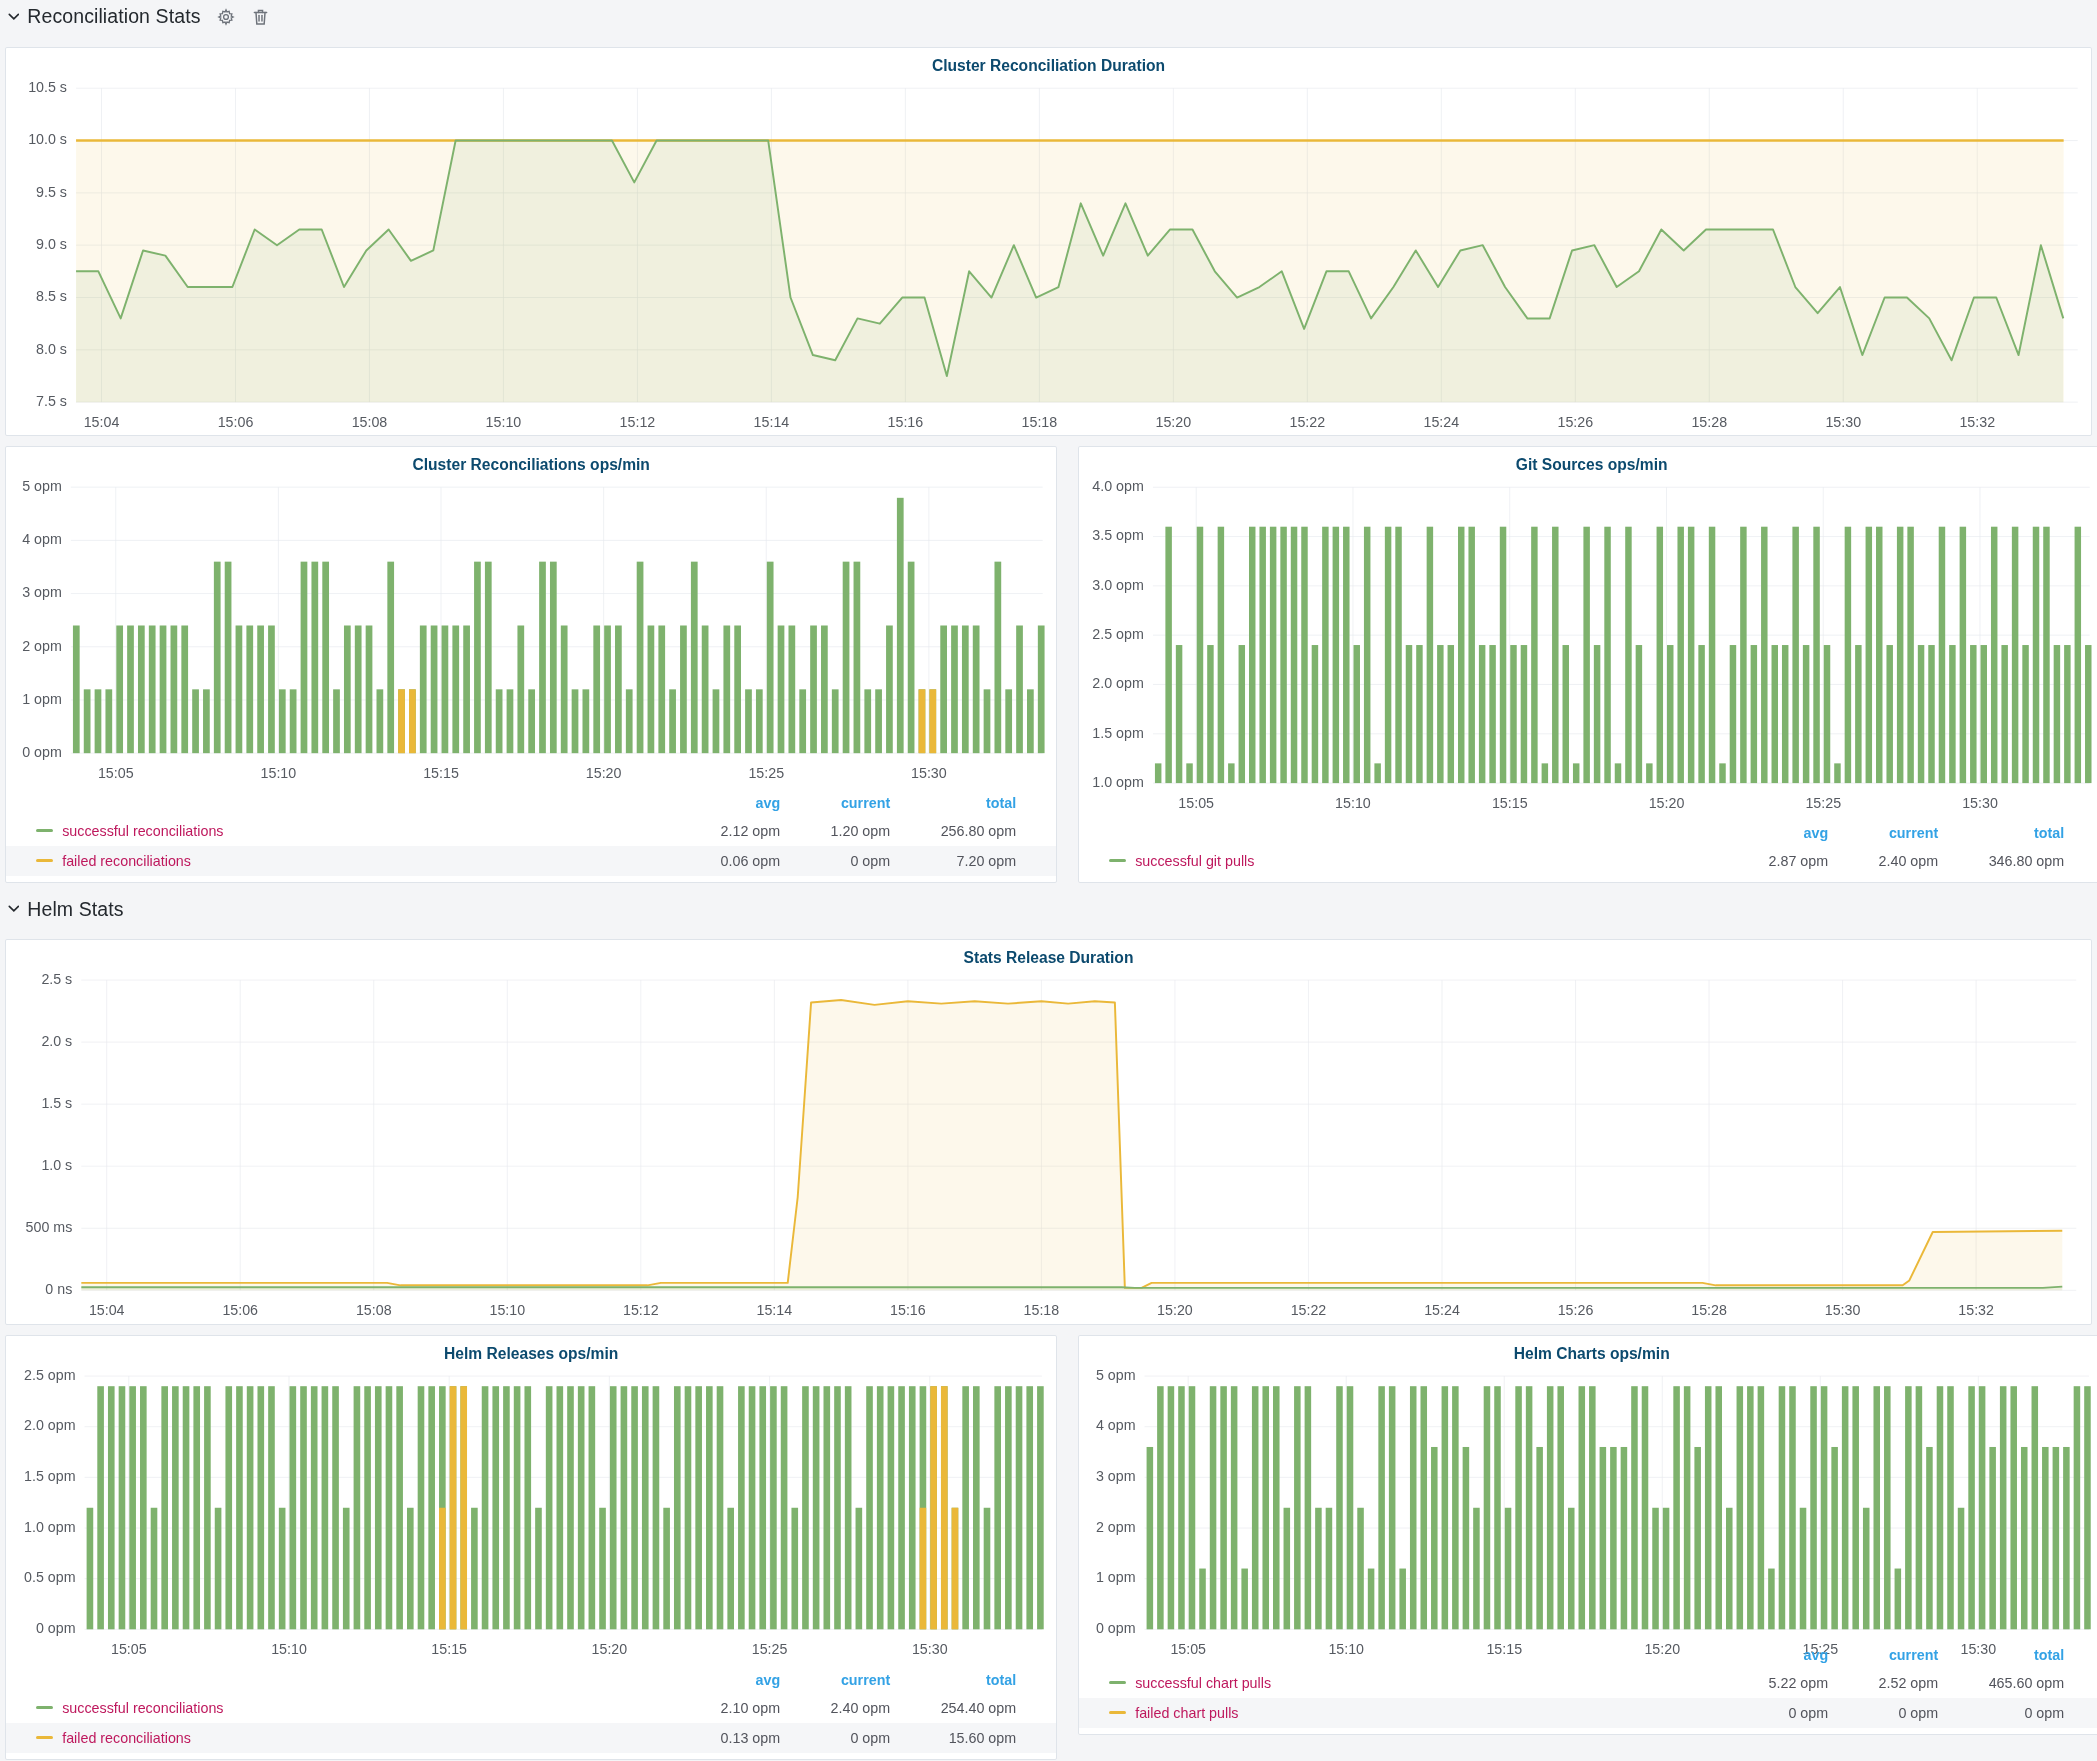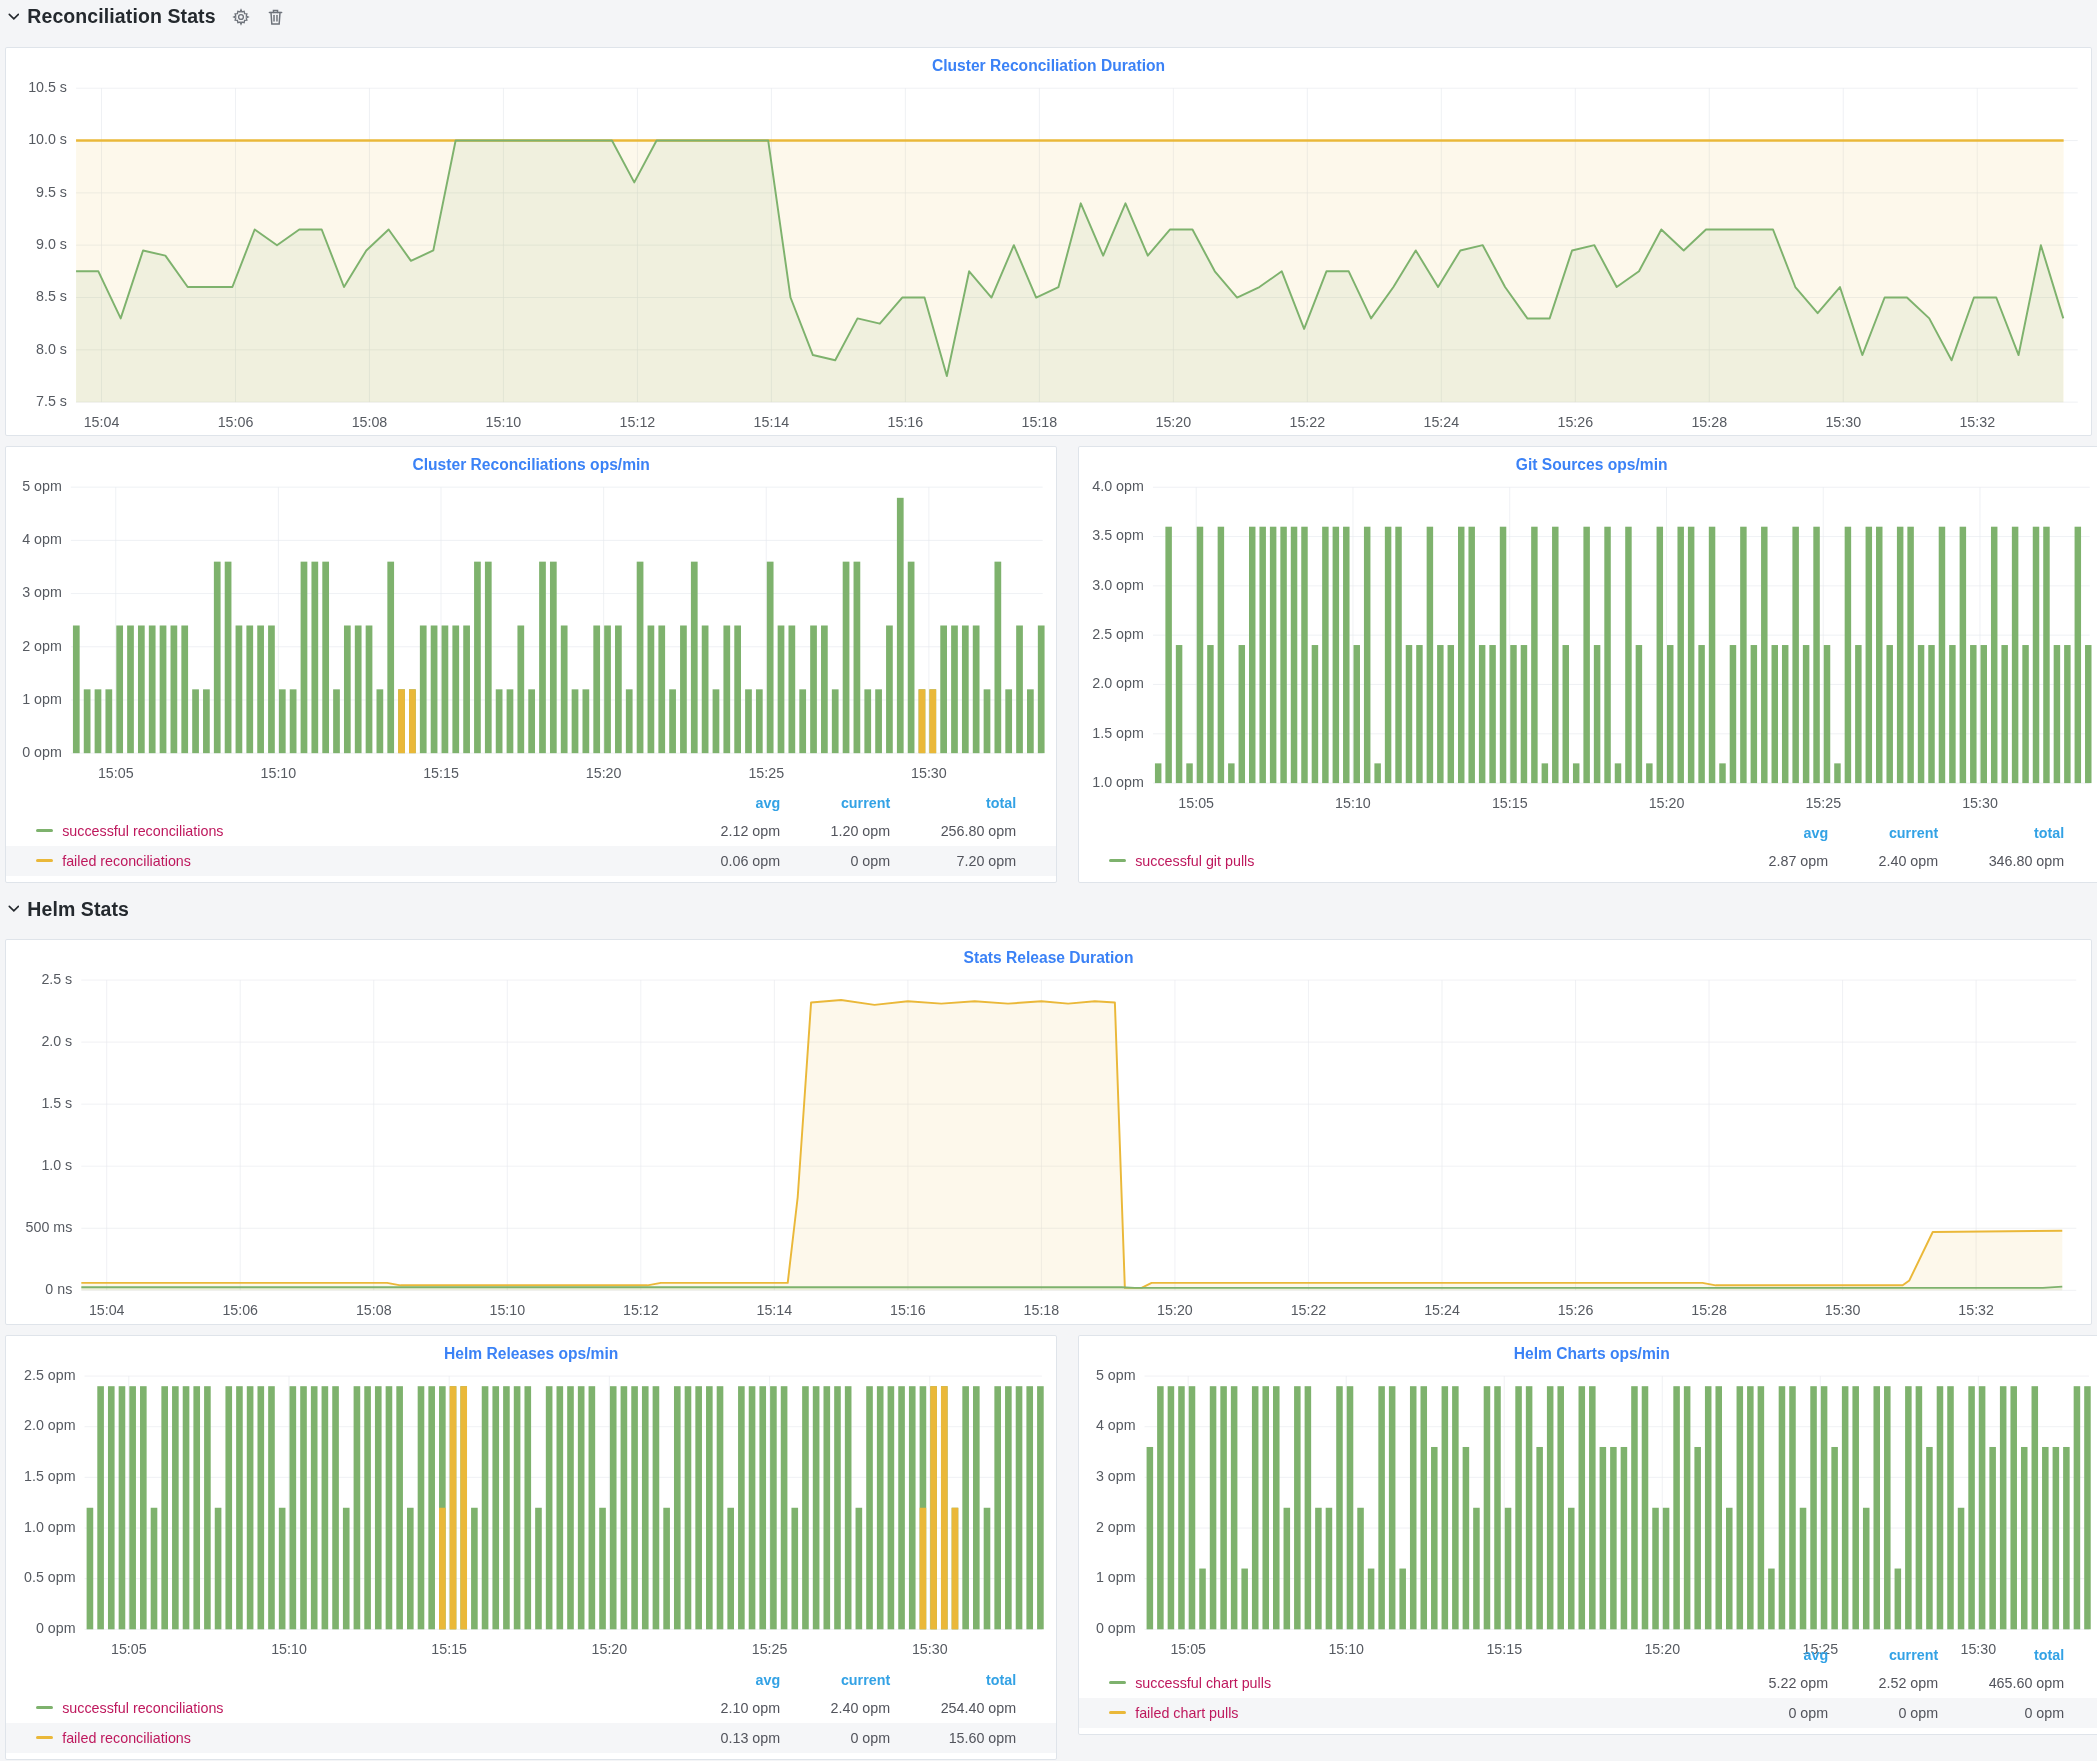--- a/index.html
+++ b/index.html
@@ -1,24 +1,24 @@
 <!DOCTYPE html>
 <html style="font-size:10.4px"><head>
 <meta charset="utf-8">
 <style>
   * { margin:0; padding:0; box-sizing:border-box; }
   html,body { width:2097px; height:1761px; background:#f4f5f7; font-family:"Liberation Sans", sans-serif; color:#52545c; overflow:hidden; }
   .page { padding:2.6px 5.2px 0 5.2px; }
   .section-header { display:flex; align-items:center; height:28.5px; gap:7.8px; margin:0 0 15.6px 2.6px; }
   .section-header .chev { display:flex; align-items:center; }
-  .section-title { font-size:19.5px; font-weight:700; color:#24292e; letter-spacing:0.1px; }
+  .section-title { font-size:19.5px; font-weight:400; color:#24292e; letter-spacing:0.1px; }
   .sec-icons { display:flex; align-items:center; gap:17px; margin-left:9px; }
   .sec-icon { color:#6e737b; cursor:pointer; display:flex; align-items:center; }
   .panel { background:#ffffff; border:0.6px solid #dfe4ea; border-radius:1.9px; display:flex; flex-direction:column; }
-  .panel-title { text-align:center; font-size:15.6px; font-weight:600; color:#3b82f6; padding:9px 0 3.9px 0; flex:0 0 auto; cursor:pointer; }
+  .panel-title { text-align:center; font-size:15.6px; font-weight:600; color:#0c4a6e; padding:9px 0 3.9px 0; flex:0 0 auto; cursor:pointer; }
   .row2 { display:flex; gap:21px; margin-top:10.4px; }
   .chart { flex:1 1 auto; min-height:0; }
   svg text { font-family:"Liberation Sans", sans-serif; font-size:22px; fill:#565a61; }
   svg .yt { text-anchor:end; dominant-baseline:middle; }
   svg .xt { text-anchor:middle; }
   svg .grid { stroke:#e7e9ee; stroke-width:1; }
   .legend { flex:0 0 auto; padding:3.9px 0 6.5px 0; font-size:14.3px; }
   .lrow { display:grid; grid-template-columns: 30px 17px 9px 1fr 110px 110px 126px; align-items:center; height:30px; padding-right:40px; }
   .lrow.alt { background:#f5f6f8; }
   .lhead { height:26px;margin-top:8px; }

